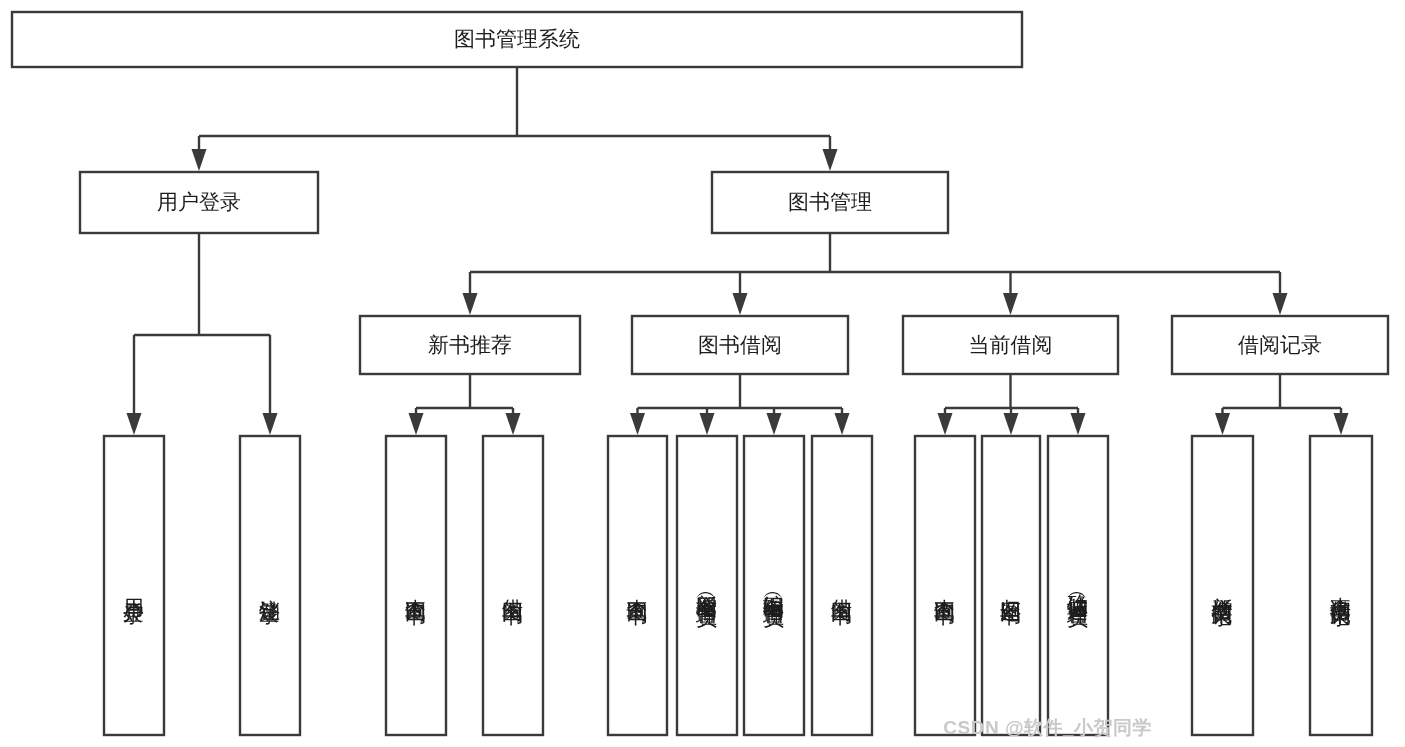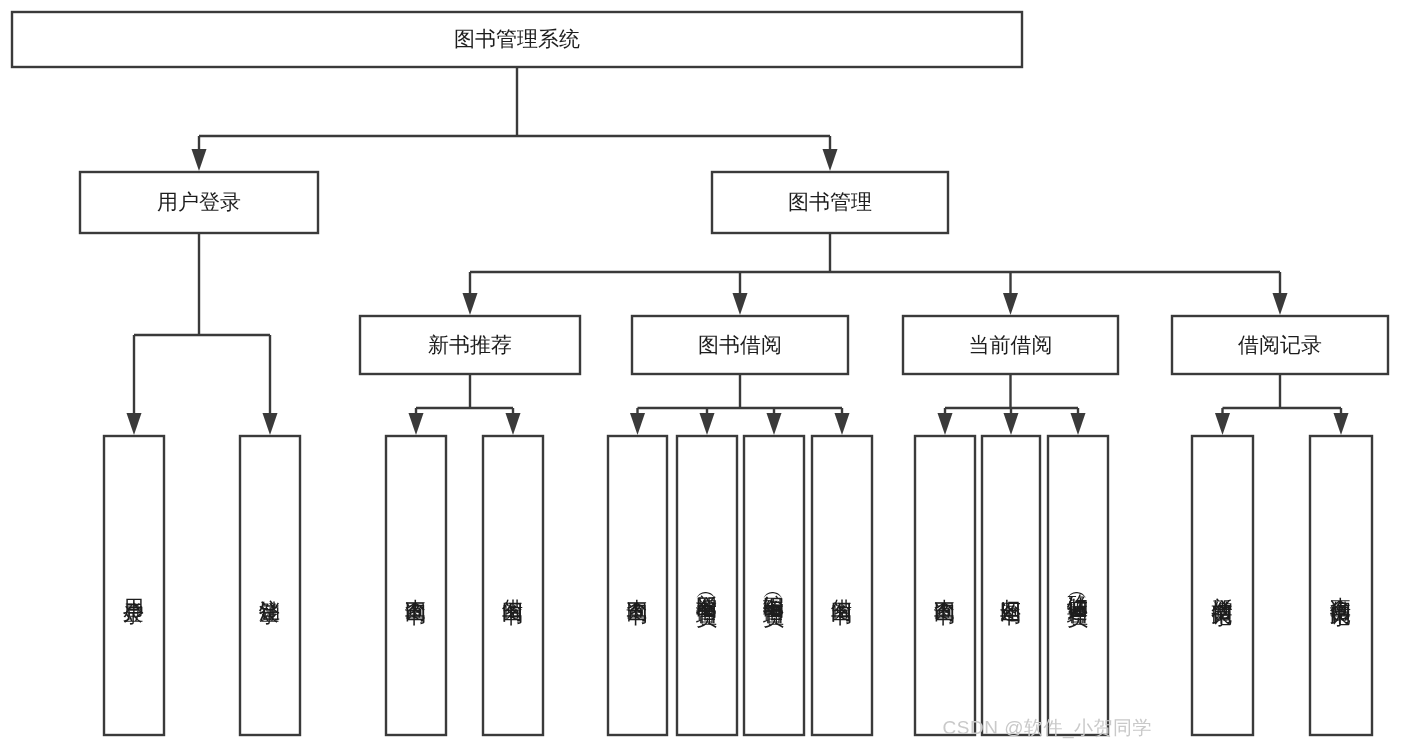--- a/index.html
+++ b/index.html
@@ -70,20 +70,21 @@
   .watermark {
     position: absolute;
     right: 8px;
     bottom: 6px;
     font-family: "Liberation Sans", "DejaVu Sans", sans-serif;
     font-size: 19px;
     color: #c9c9c9;
     letter-spacing: 0.5px;
     white-space: nowrap;
     user-select: none;
+    font-weight: bold;
   }
 </style>
 </head>
 <body>
 
 <div id="diagram-root">
   <svg class="diagram-canvas" id="diagram-svg" viewBox="0 0 1405 747" xmlns="http://www.w3.org/2000/svg">
       <g>
         <line x1="517" y1="67" x2="517" y2="136" class="connector-line"></line>
         <line x1="199" y1="136" x2="830" y2="136" class="connector-line"></line>

